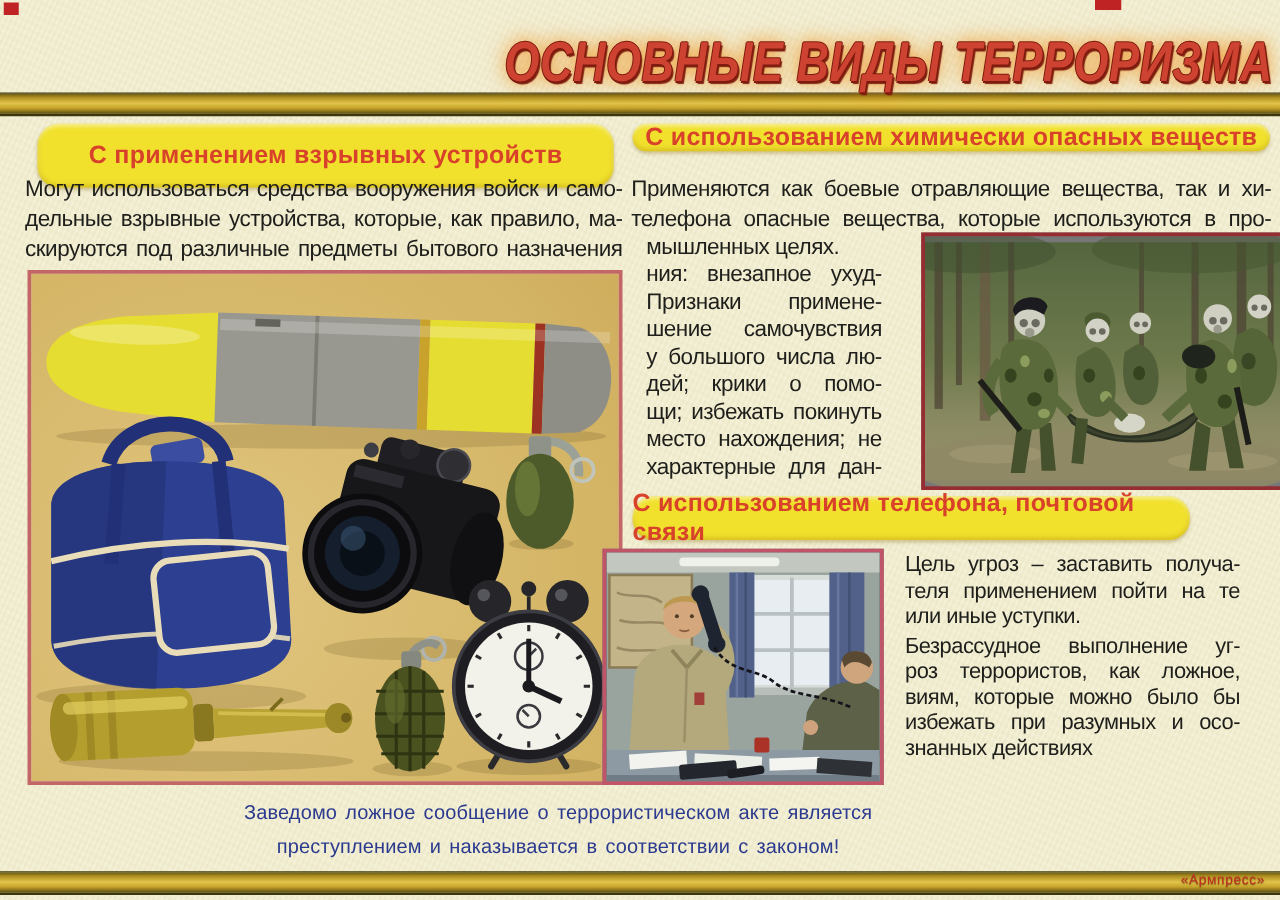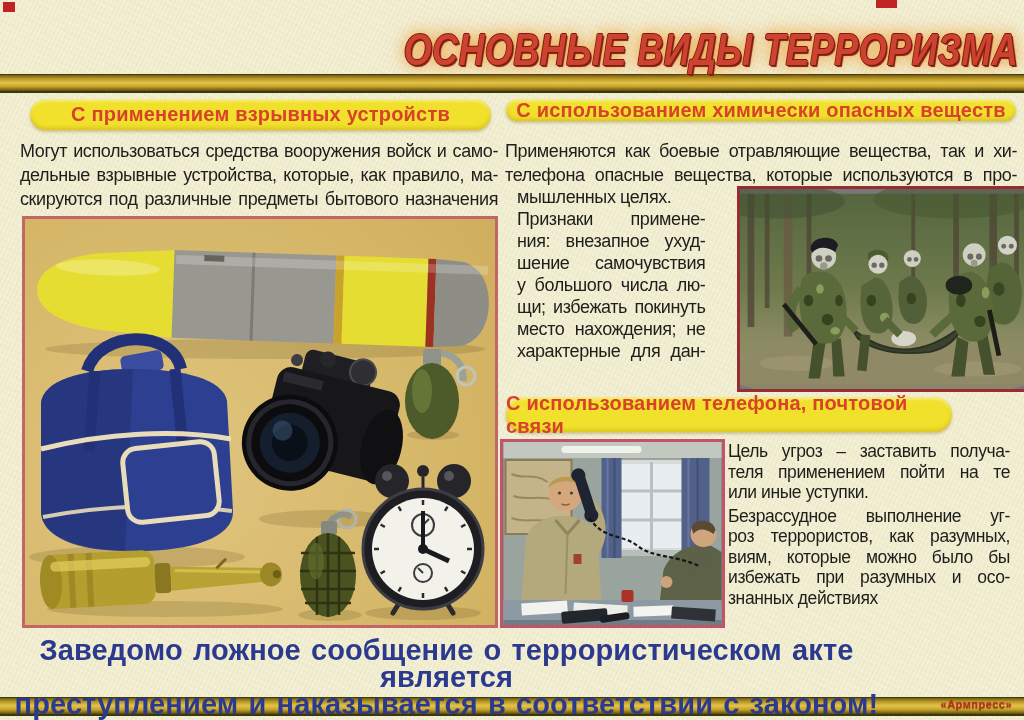--- a/index.html
+++ b/index.html
@@ -28,51 +28,51 @@
       1px 0 0 #7c1b0e,-1px 0 0 #7c1b0e,0 1px 0 #7c1b0e,0 -1px 0 #7c1b0e,
       2px 2px 1px #821f10,
       0 0 14px rgba(238,150,40,.95),0 0 26px rgba(238,150,40,.6);
   }
   .pill{
     position:absolute;display:flex;align-items:center;justify-content:center;
     background:#f1e12d;border-radius:17px;
     color:#d8422a;font-weight:bold;font-size:20px;letter-spacing:0.2px;
     box-shadow:0 2px 3px rgba(140,110,20,.35), inset 0 -2px 4px rgba(185,150,10,.45), inset 0 2px 3px rgba(255,255,230,.6);
   }
-  .pill-explosive{left:30px;top:99px;width:461px;height:31px;}
+  .pill-explosive{left:30px;top:99px;width:461px;height:51px;}
   .pill-chem{left:506px;top:99px;width:510px;height:22px;}
   .pill-phone{left:506px;top:397px;width:446px;height:35px;}
   .body-text{font-size:18px;line-height:24px;letter-spacing:-0.4px;color:#1e1e1b;}
   .jl-all > div{text-align:justify;text-align-last:justify;}
   .jl > div{text-align:justify;text-align-last:justify;}
   .jl > div:last-child{text-align-last:left;}
   .center-lines > div{text-align:center;}
   .left-body{position:absolute;left:20px;top:139px;width:478px;}
   .chem-top{position:absolute;left:505px;top:139px;width:512px;}
   .chem-row{position:absolute;left:517px;top:186px;width:512px;display:flex;justify-content:space-between;gap:32px;}
   .chem-side{width:198px;}
   .chem-side .body-text{line-height:22px;}
   .photo{box-sizing:border-box;background:#777;}
   .photo svg{display:block;width:100%;height:100%;}
   .soldiers{width:306px;height:206px;border:3px solid #962d33;}
-  .phone-row{position:absolute;left:500px;top:439px;width:510px;display:flex;gap:3px;}
+  .phone-row{position:absolute;left:482px;top:439px;width:510px;display:flex;gap:17px;}
   .phone-photo{width:225px;height:189px;border:3px solid #c05468;flex:none;}
   .phone-text{flex:1;padding-top:2px;}
   .phone-text .body-text{font-size:17.5px;line-height:20.5px;}
   .para-gap{height:3px;}
   .collage{
     position:absolute;left:22px;top:216px;width:476px;height:412px;
     box-sizing:border-box;border:3px solid #c26666;
     background:radial-gradient(circle at 32% 62%, #e0c57e, #d5b667 70%, #cfae5e 100%);
   }
   .collage svg{display:block;width:100%;height:100%;}
   .footer{position:absolute;left:0;top:637px;width:893px;
-    color:#2b3a8e;font-weight:bold;font-size:29px;line-height:27px;word-spacing:2px;letter-spacing:0.1px;}
+    color:#2b3a8e;font-weight:normal;font-size:16px;line-height:27px;word-spacing:2px;letter-spacing:0.1px;}
   .publisher{position:absolute;right:12px;top:698px;z-index:4;
-    font-size:11px;font-weight:bold;color:#c22d22;letter-spacing:0.5px;
+    font-size:11px;font-weight:normal;color:#c22d22;letter-spacing:0.5px;
     text-shadow:0 1px 1px rgba(70,50,0,.7);}
 </style>
 </head>
 <body>
 
 <div class="poster">
 
   <div class="regmark rm1"></div>
   <div class="regmark rm2"></div>
   <div class="stripe stripe-top"></div>
@@ -227,24 +227,25 @@
   </div>
   <div class="body-text chem-top jl-all">
       <div>Применяются как боевые отравляющие вещества, так и хи-</div>
       <div>телефона опасные вещества, которые используются в про-</div>
     </div>
 
   <div class="chem-row">
     <div class="chem-side">
       <div class="body-text">мышленных целях.</div>
       <div class="body-text jl-all">
+          <div>ния: внезапное ухуд-</div>
           <div>Признаки примене-</div>
-          <div>ния: внезапное ухуд-</div>
           <div>шение самочувствия</div>
           <div>у большого числа лю-</div>
+          <div>дей; крики о помо-</div>
           <div>щи; избежать покинуть</div>
           <div>место нахождения; не</div>
           <div>характерные для дан-</div>
         </div>
     </div>
     <div class="photo soldiers" aria-label="военнослужащие в противогазах выносят пострадавшего">
       <svg viewBox="0 0 300 200">
         <defs>
           <linearGradient id="forest" x1="0" y1="0" x2="0" y2="1">
             <stop offset="0" stop-color="#55663f"></stop>
@@ -410,21 +411,21 @@
     </div>
     <div class="phone-text">
       <div class="body-text jl">
           <div>Цель угроз – заставить получа-</div>
           <div>теля применением пойти на те</div>
           <div>или иные уступки.</div>
         </div>
       <div class="para-gap"></div>
       <div class="body-text jl">
           <div>Безрассудное выполнение уг-</div>
-          <div>роз террористов, как разумных,</div>
+          <div>роз террористов, как ложное,</div>
           <div>виям, которые можно было бы</div>
           <div>избежать при разумных и осо-</div>
           <div>знанных действиях</div>
         </div>
     </div>
   </div>
 
   <div class="footer center-lines">
       <div>Заведомо ложное сообщение о террористическом акте является</div>
       <div>преступлением и наказывается в соответствии с законом!</div>

